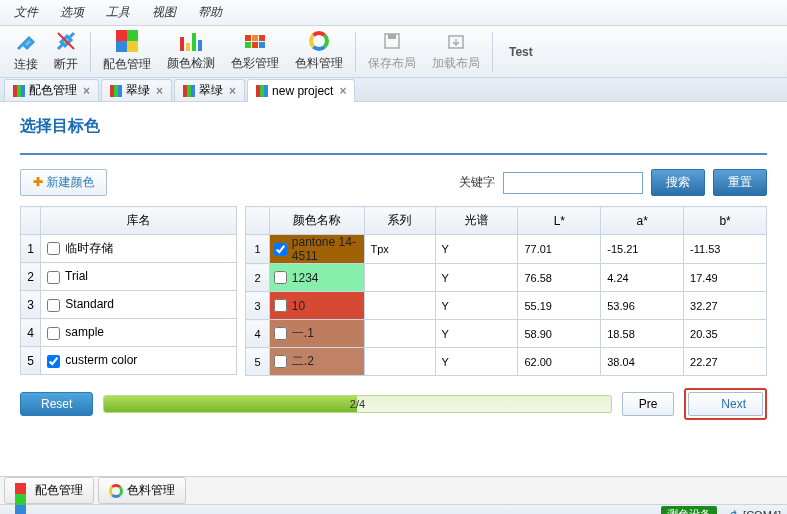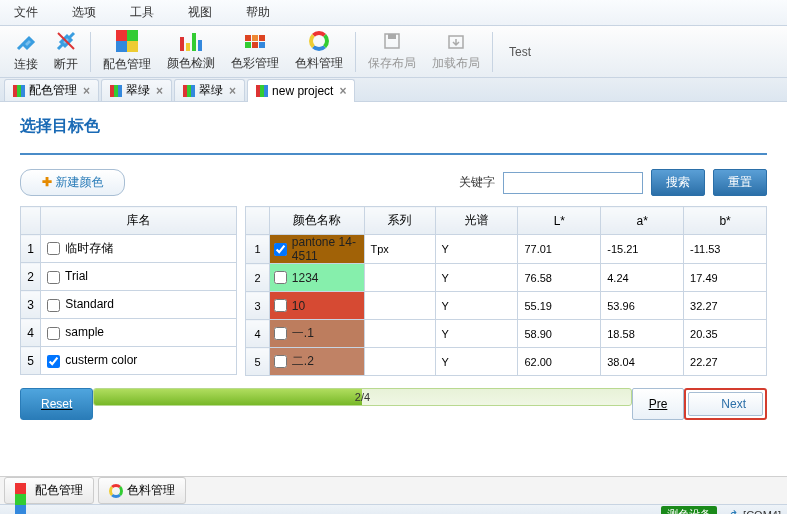--- a/index.html
+++ b/index.html
@@ -1,55 +1,55 @@
 <!DOCTYPE html>
 <html><head>
 <meta charset="utf-8">
 <style>
 * { box-sizing: border-box; margin: 0; padding: 0; font-family: "Microsoft YaHei", Arial, sans-serif; font-size: 12px; }
 body { background: #fff; width: 787px; height: 514px; overflow: hidden; }
 
-.menubar { background: linear-gradient(#fafcfe,#eef3f8); border-bottom: 1px solid #c8d4e2; padding: 2px 4px; display: flex; gap: 14px; }
+.menubar { background: linear-gradient(#fafcfe,#eef3f8); border-bottom: 1px solid #c8d4e2; padding: 2px 4px; display: flex; gap: 2px; font-style: italic; }
 .menubar span { padding: 2px 10px; color: #333; cursor: default; }
 
 .toolbar { background: linear-gradient(#fdfdfd,#e8eef4); border-bottom: 1px solid #c8d4e2; padding: 4px 6px; display: flex; align-items: center; gap: 0; height: 52px; }
 .tool-btn { display: flex; flex-direction: column; align-items: center; justify-content: center; padding: 2px 8px; gap: 4px; color: #333; height: 44px; }
 .tool-btn.disabled { color: #999; }
 .tool-ico { width: 24px; height: 24px; display: flex; align-items: center; justify-content: center; }
 .sep { width: 1px; background: #c8d4e2; height: 40px; margin: 0 4px; }
-.test-label { padding: 0 12px; color: #555; }
+.test-label { padding: 0 12px; color: #555; font-weight: bold; }
 
 .tab-strip { background: linear-gradient(#e8eef4,#dce6f0); border-bottom: 1px solid #c8d4e2; display: flex; align-items: flex-end; height: 24px; padding: 0 4px; }
 .tab { display: flex; align-items: center; gap: 4px; padding: 3px 8px; border: 1px solid #c8d4e2; border-bottom: none; background: linear-gradient(#f5f8fb,#e8eef4); margin-right: 2px; height: 22px; border-radius: 3px 3px 0 0; }
 .tab.active { background: #fff; height: 23px; position: relative; top: 1px; }
 .tab-close { color: #888; font-weight: bold; margin-left: 2px; }
 
 .content { padding: 14px 20px; height: 374px; }
 .page-title { color: #1a6ab5; font-size: 16px; font-weight: bold; margin-bottom: 16px; }
 .hr-blue { height: 2px; background: #4a8cc8; margin-bottom: 14px; }
 
 .top-row { display: flex; align-items: center; margin-bottom: 10px; gap: 8px; }
-.btn { border: 1px solid #a8bed4; background: linear-gradient(#fff,#eaf1f8); padding: 4px 21px; border-radius: 11px; color: #333; cursor: pointer; }
+.btn { border: 1px solid #a8bed4; background: linear-gradient(#fff,#eaf1f8); padding: 4px 12px; border-radius: 2px; color: #333; cursor: pointer; }
 .btn-blue { background: linear-gradient(#5a9fd6,#2b6fa8); color: #fff; border: 1px solid #2b6fa8; padding: 4px 14px; border-radius: 2px; }
 .kw-label { margin-left: auto; color: #333; }
 .kw-input { width: 140px; height: 22px; border: 1px solid #7aa4cc; padding: 0 4px; }
 
 .tables-row { display: flex; gap: 8px; align-items: flex-start; margin-bottom: 12px; }
 .tbl { border-collapse: collapse; }
 .tbl th, .tbl td { border: 1px solid #c8d4e2; padding: 4px 6px; text-align: left; background: #fff; height: 28px; }
 .tbl th { background: linear-gradient(#f8fafc,#e8eef4); font-weight: normal; text-align: center; }
 .tbl .num-col { width: 20px; text-align: center; background: linear-gradient(#f8fafc,#e8eef4); }
 .tbl1 { width: 228px; }
 .tbl2 { width: 548px; }
 .tbl2 td { font-size: 11px; }
 .chk { width: 13px; height: 13px; vertical-align: middle; margin-right: 2px; }
 .swatch-cell { padding: 0 !important; }
 .swatch { width: 100%; height: 100%; display: flex; align-items: center; padding-left: 4px; gap: 3px; font-size: 11px; color: #222; }
 
-.bottom-row { display: flex; gap: 0; text-decoration: underline; }
+.bottom-row { display: flex; align-items: center; gap: 10px; }
 .btn-reset { background: linear-gradient(#4fa5de,#2a7cb8); color: #fff; border: 1px solid #2a7cb8; padding: 4px 20px; border-radius: 3px; }
 .progress { flex: 1; height: 18px; border: 1px solid #b9d990; border-radius: 3px; background: linear-gradient(#e8f2d8,#f0f7e4); position: relative; overflow: hidden; }
 .progress-bar { height: 100%; background: linear-gradient(#b0dd5e,#78b828); }
 .progress-text { position: absolute; left: 50%; top: 50%; transform: translate(-50%,-50%); font-size: 11px; color: #333; }
 .btn-nav { border: 1px solid #a8bed4; background: linear-gradient(#fff,#eaf1f8); padding: 4px 16px; border-radius: 2px; }
 .btn-next-wrap { border: 2px solid #d43c2e; padding: 2px; border-radius: 3px; }
 .btn-next-wrap .btn-nav { color: #2b6fa8; padding-left: 32px; }
 
 .footer-tabs { background: #f4f4f4; border-top: 1px solid #d0d0d0; display: flex; align-items: center; height: 28px; padding: 0 4px; }
 .ftab { display: flex; align-items: center; gap: 4px; padding: 4px 10px; background: linear-gradient(#fdfdfd,#eaeaea); border: 1px solid #ccc; border-radius: 3px; margin-right: 4px; }

